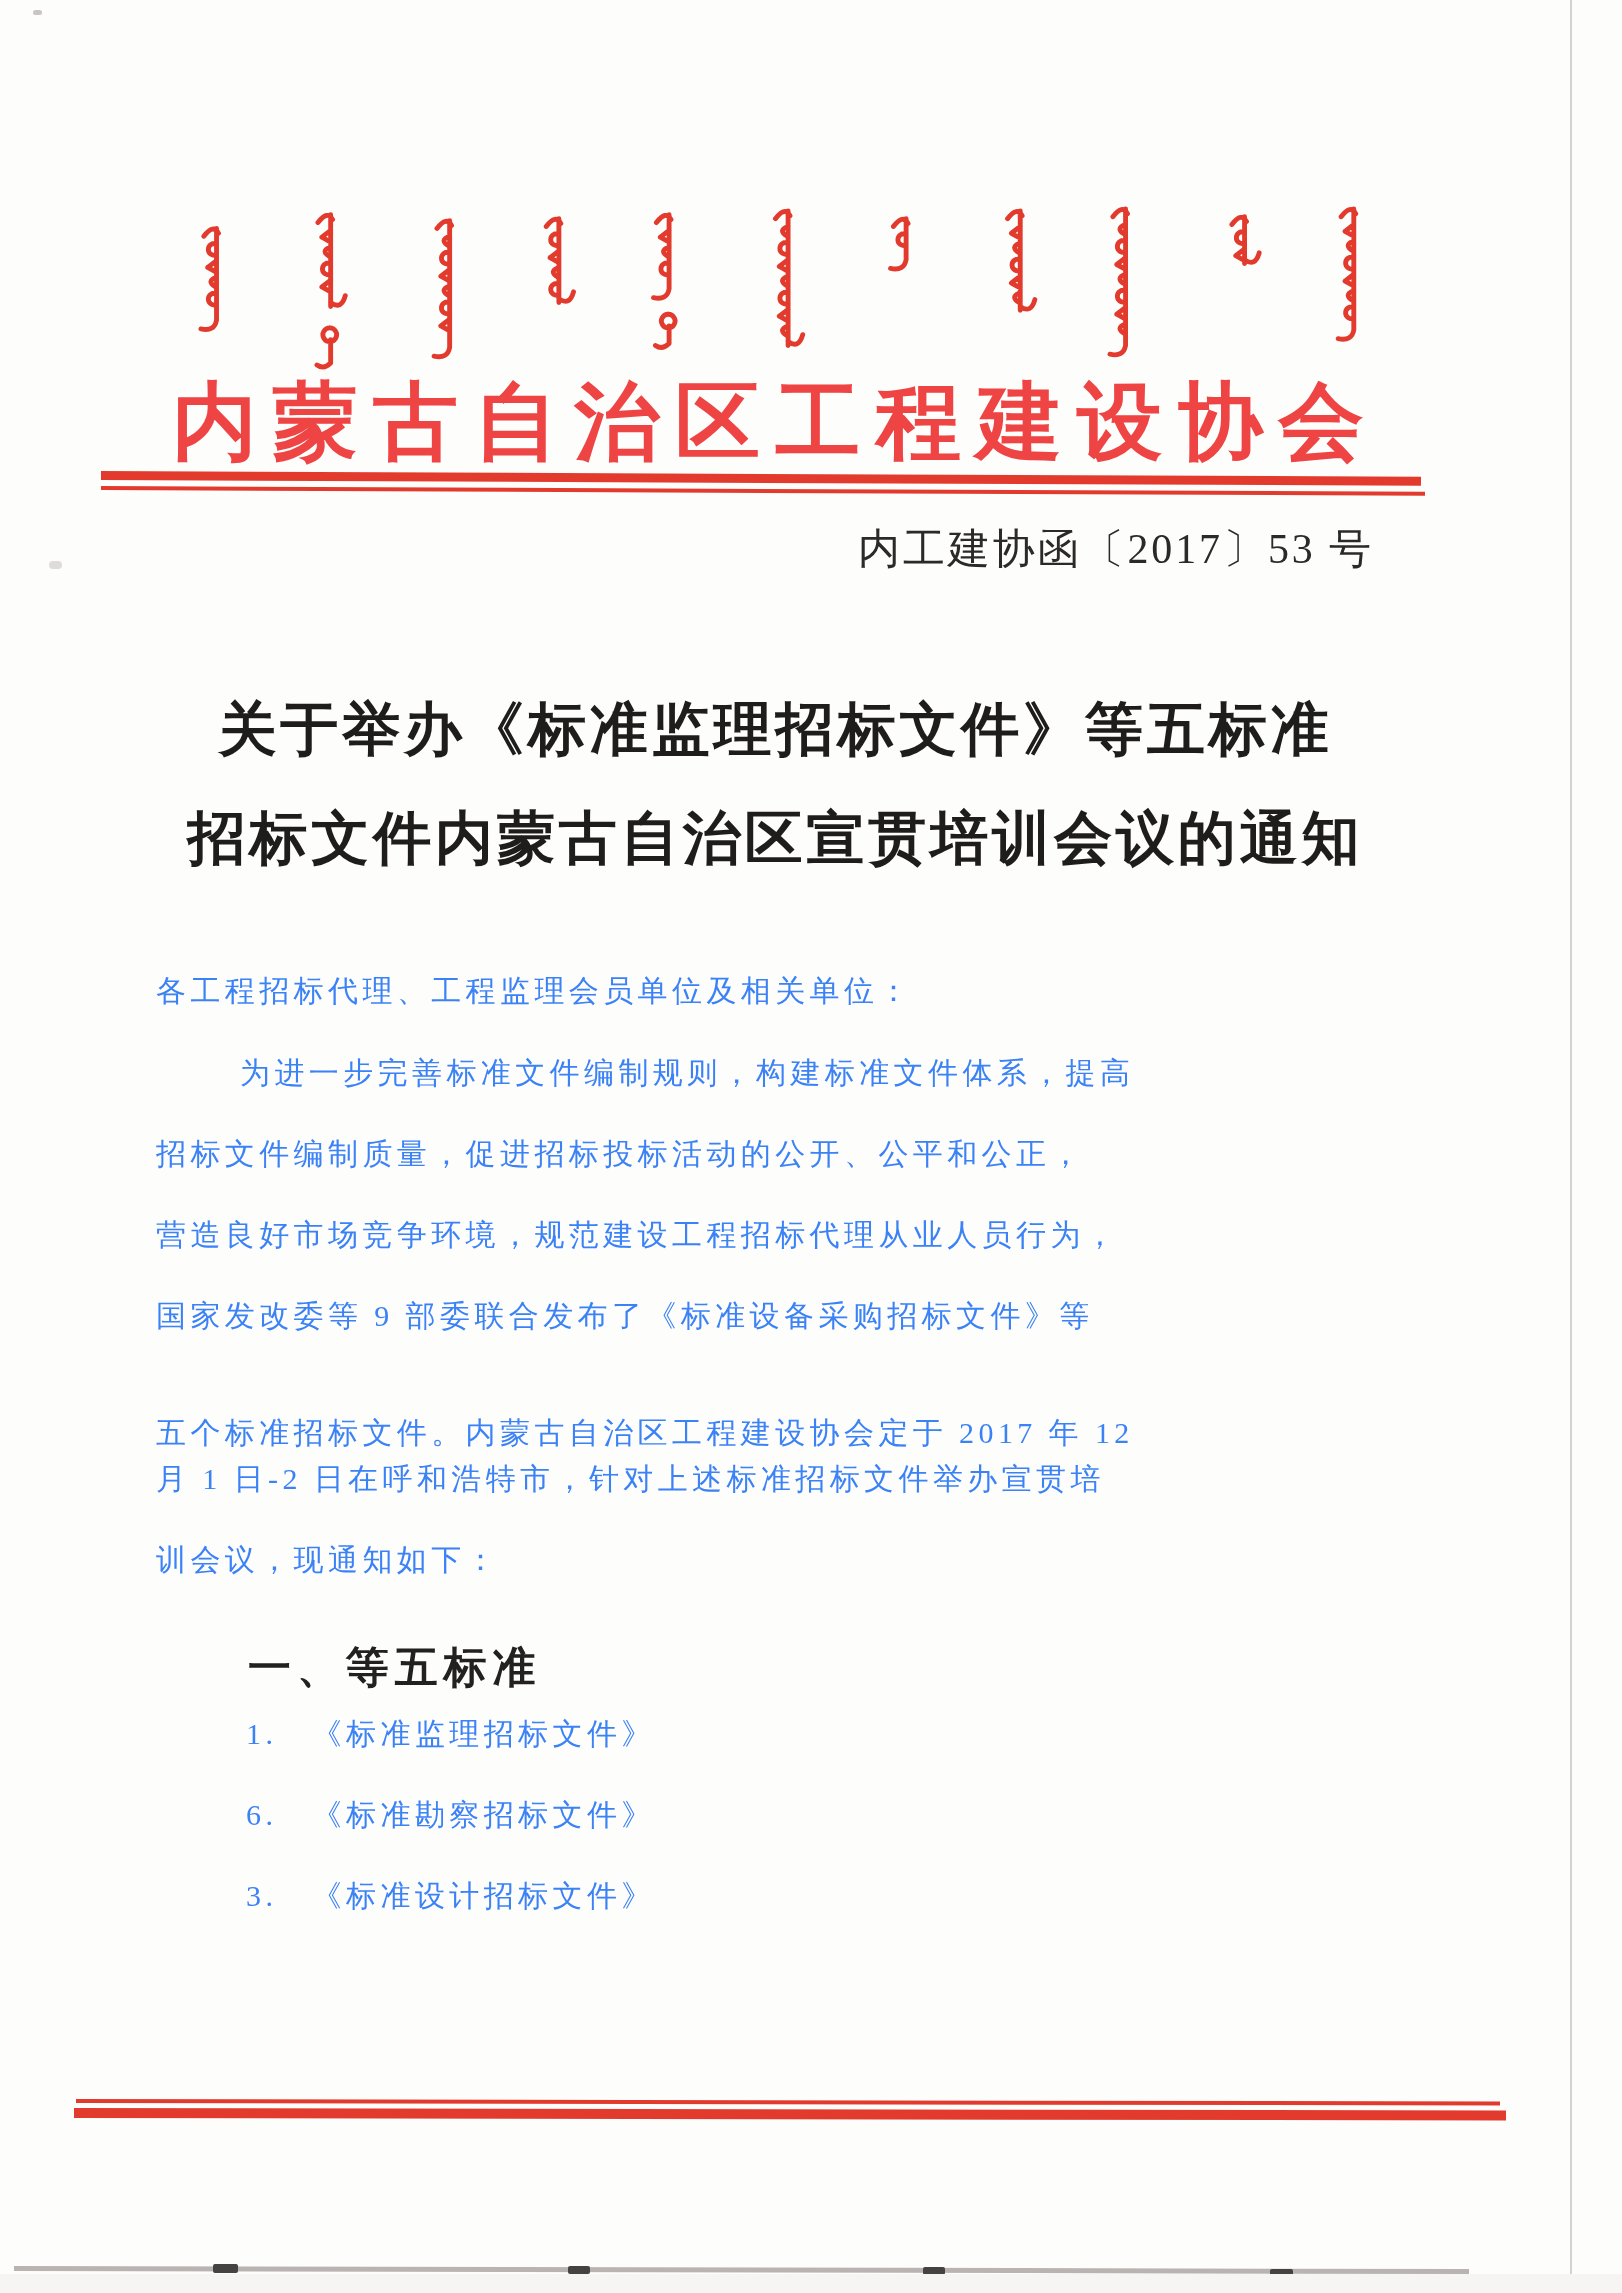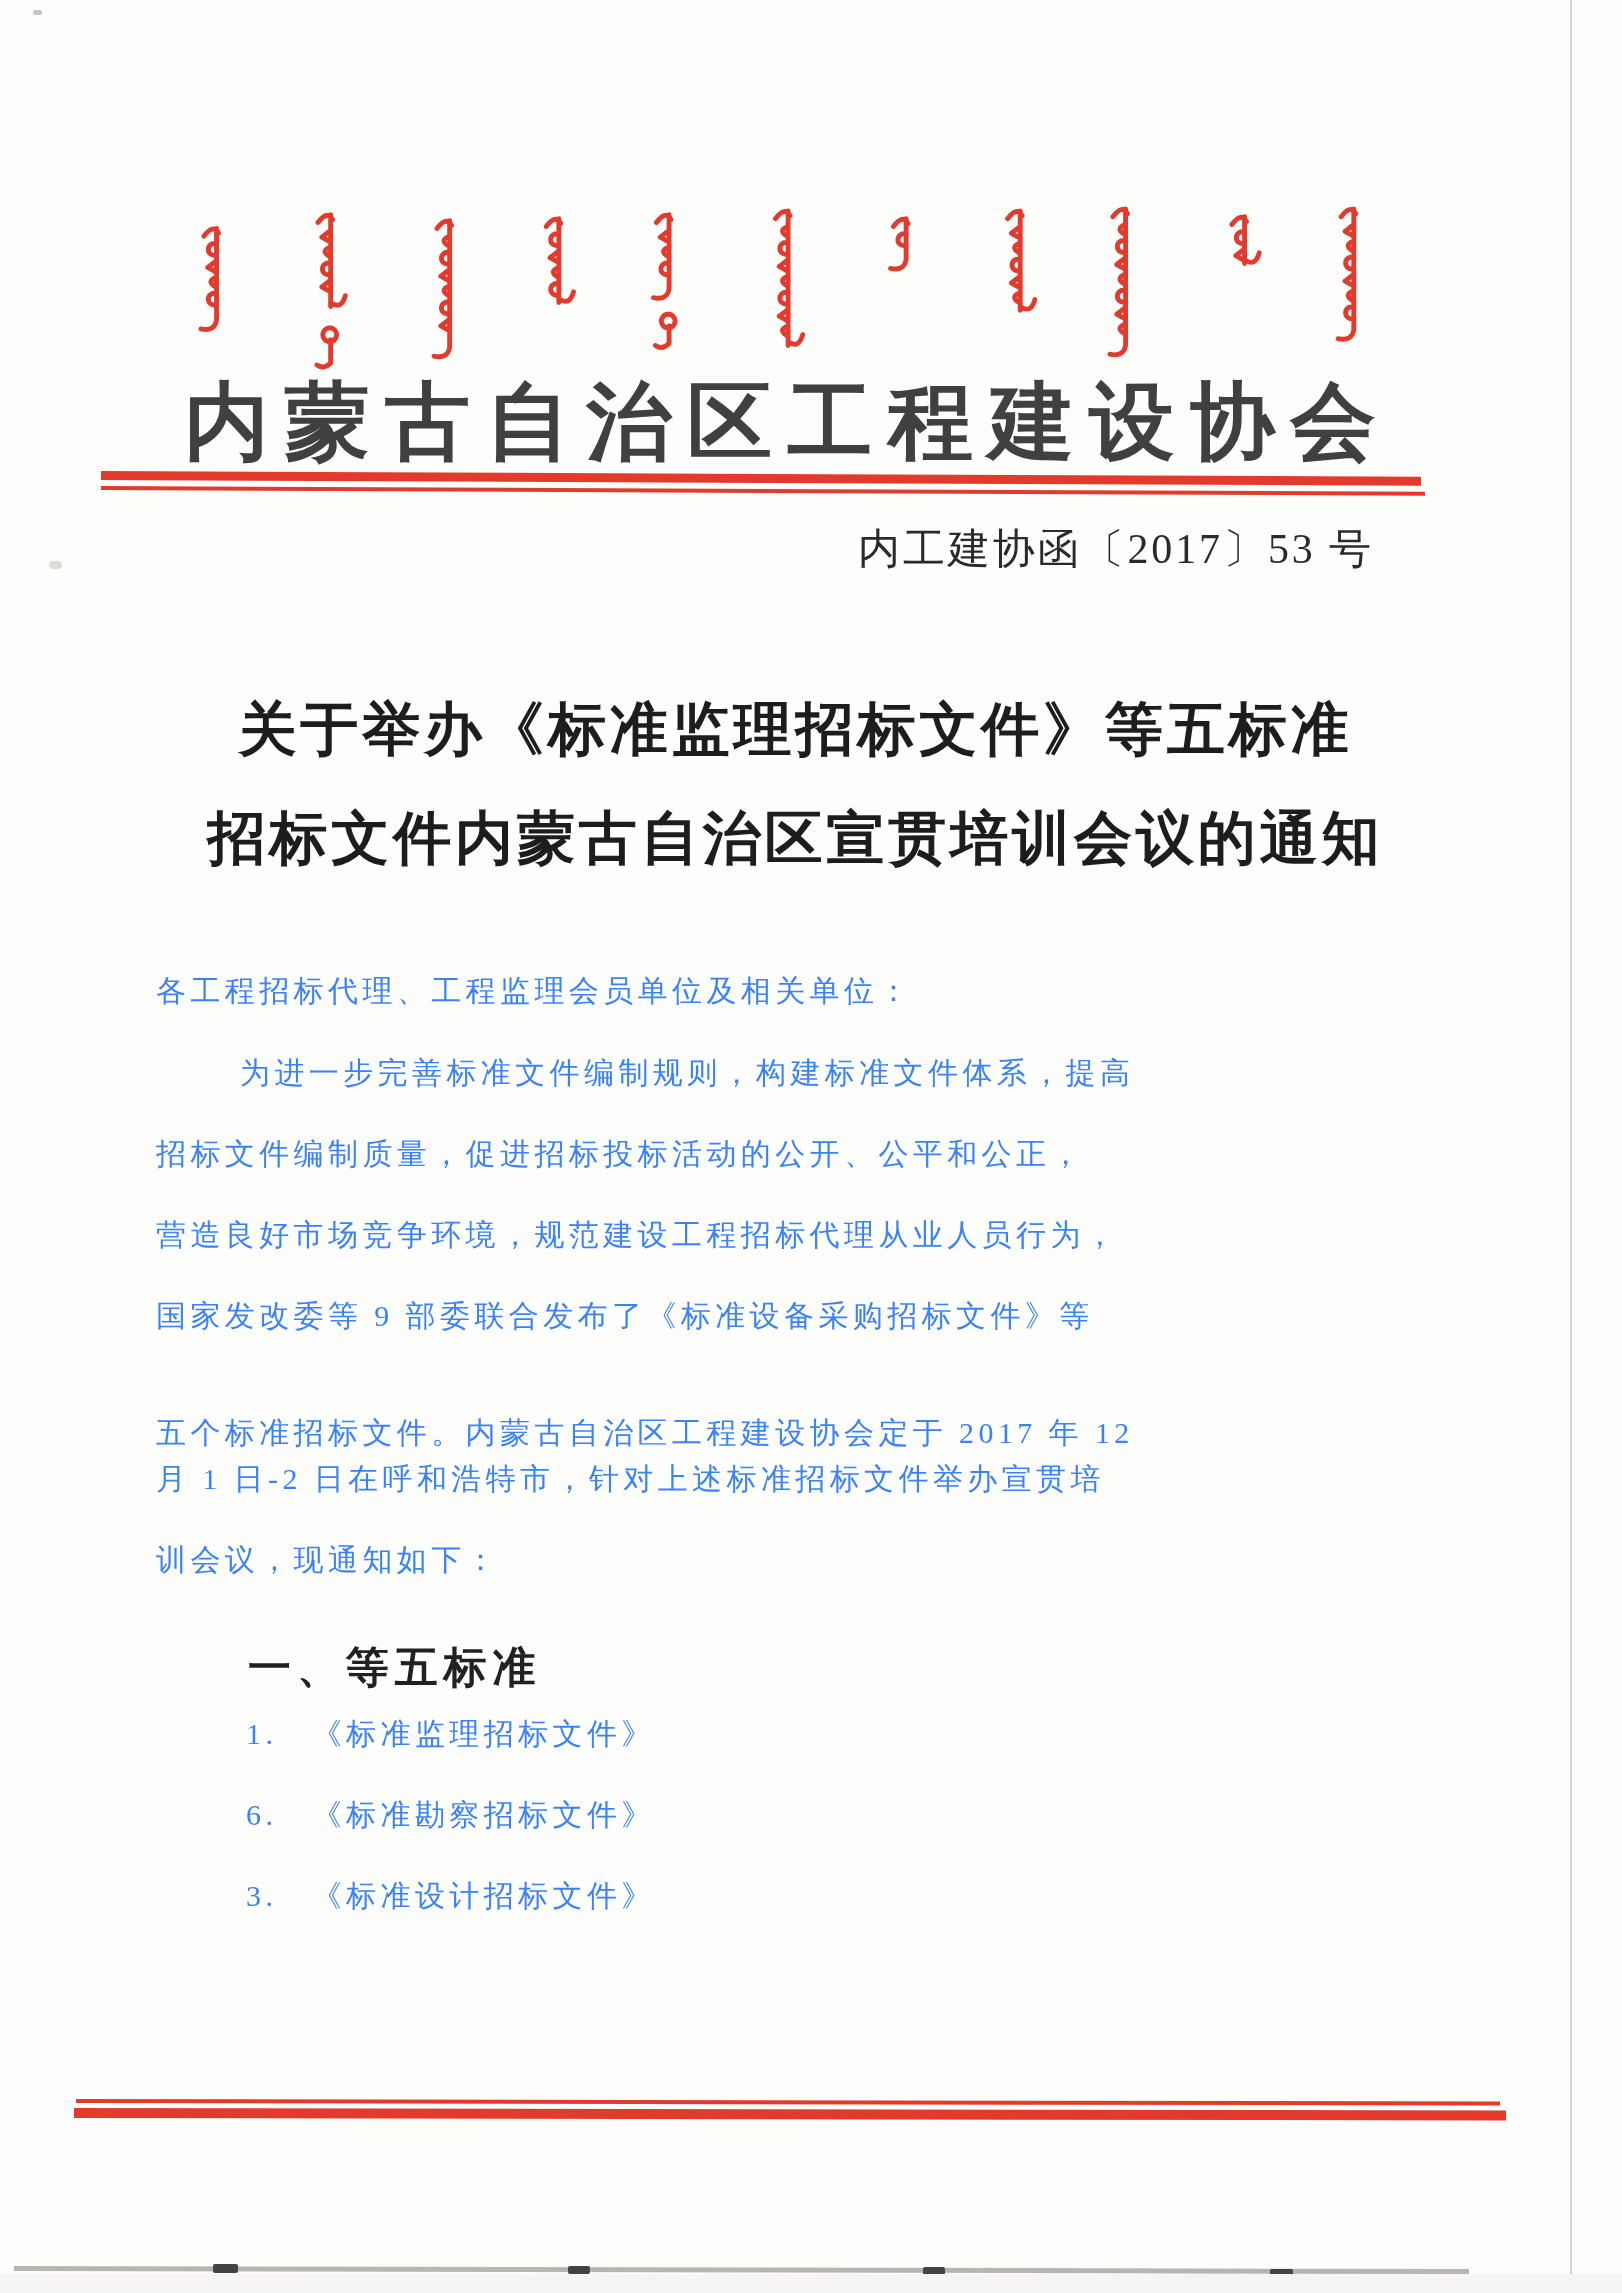--- a/index.html
+++ b/index.html
@@ -26,23 +26,22 @@
   }
   
   .org-title {
     position: absolute;
     left: 0; top: 365px;
     width: 1551px;
     text-align: center;
     font-size: 85px;
     font-weight: 700;
     letter-spacing: 15.6px;
-    color: #404040;
+    color: #ef4444;
     white-space: nowrap;
-    margin-left: 12px;
   }
   
   .rule { position: absolute; background: #e23b2e; }
   .rule-h-thick { left: 101px; top: 471px; width: 1320px; height: 8.8px; transform: rotate(0.25deg); transform-origin: left center; }
   .rule-h-thin  { left: 101px; top: 486px; width: 1324px; height: 3.9px; transform: rotate(0.25deg); transform-origin: left center; }
   .rule-f-thin  { left: 76px;  top: 2099px; width: 1424px; height: 3.9px;  transform: rotate(0.10deg); transform-origin: left center; }
   .rule-f-thick { left: 74px;  top: 2108px; width: 1432px; height: 9.8px; transform: rotate(0.10deg); transform-origin: left center; }
   
   .doc-number {
     position: absolute;
@@ -57,21 +56,20 @@
     position: absolute;
     left: 0; top: 675px;
     width: 1551px;
     text-align: center;
     font-size: 58px;
     line-height: 109px;
     font-weight: 700;
     letter-spacing: 3.9px;
     color: #1e1d1c;
     white-space: nowrap;
-    margin-left: 20px;
   }
   
   .bl {
     position: absolute;
     font-size: 30px;
     letter-spacing: 4.4px;
     color: #3b82f6;
     white-space: nowrap;
   }
   .l0 { top: 971px;  left: 156px; }

